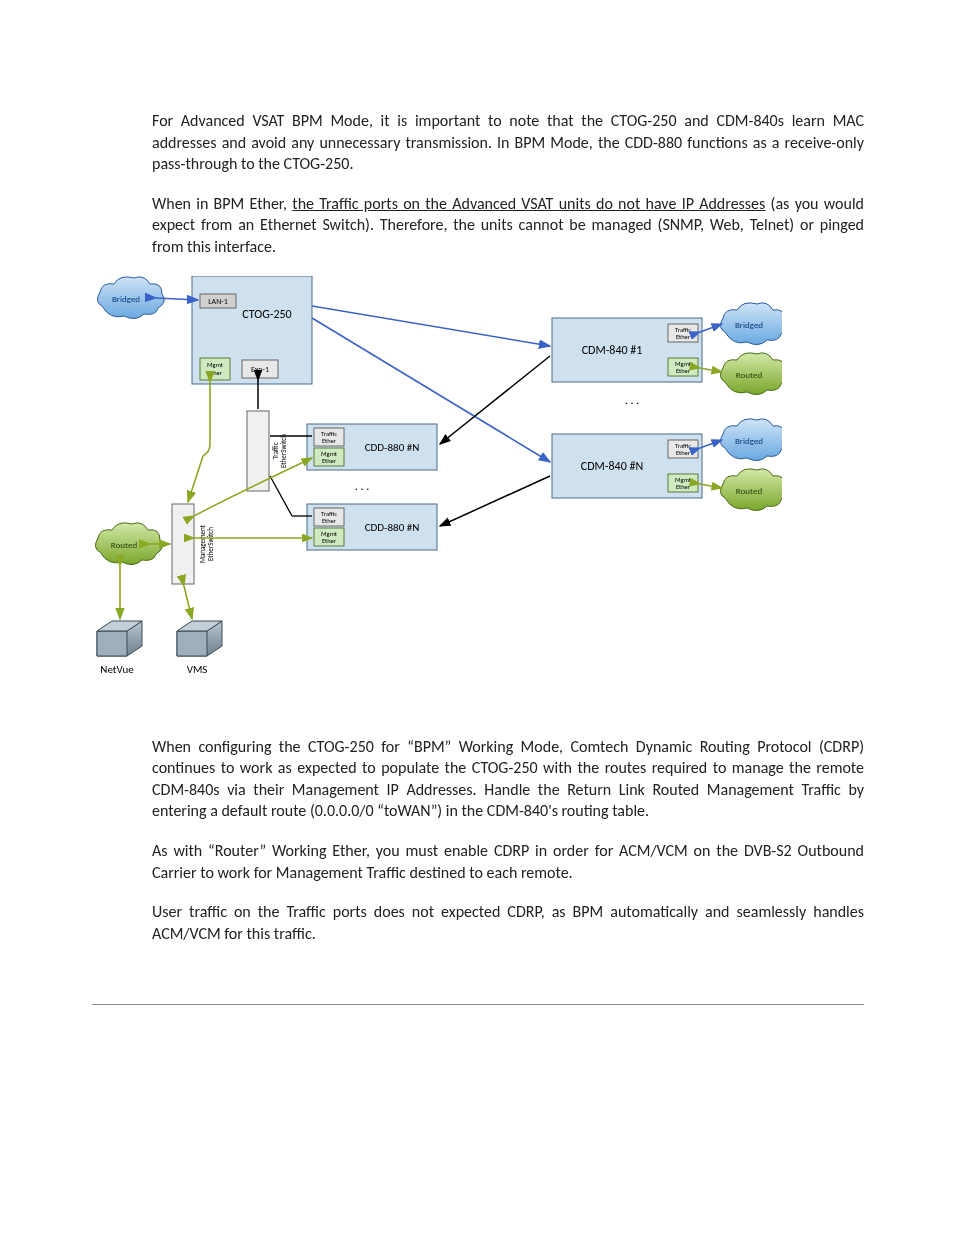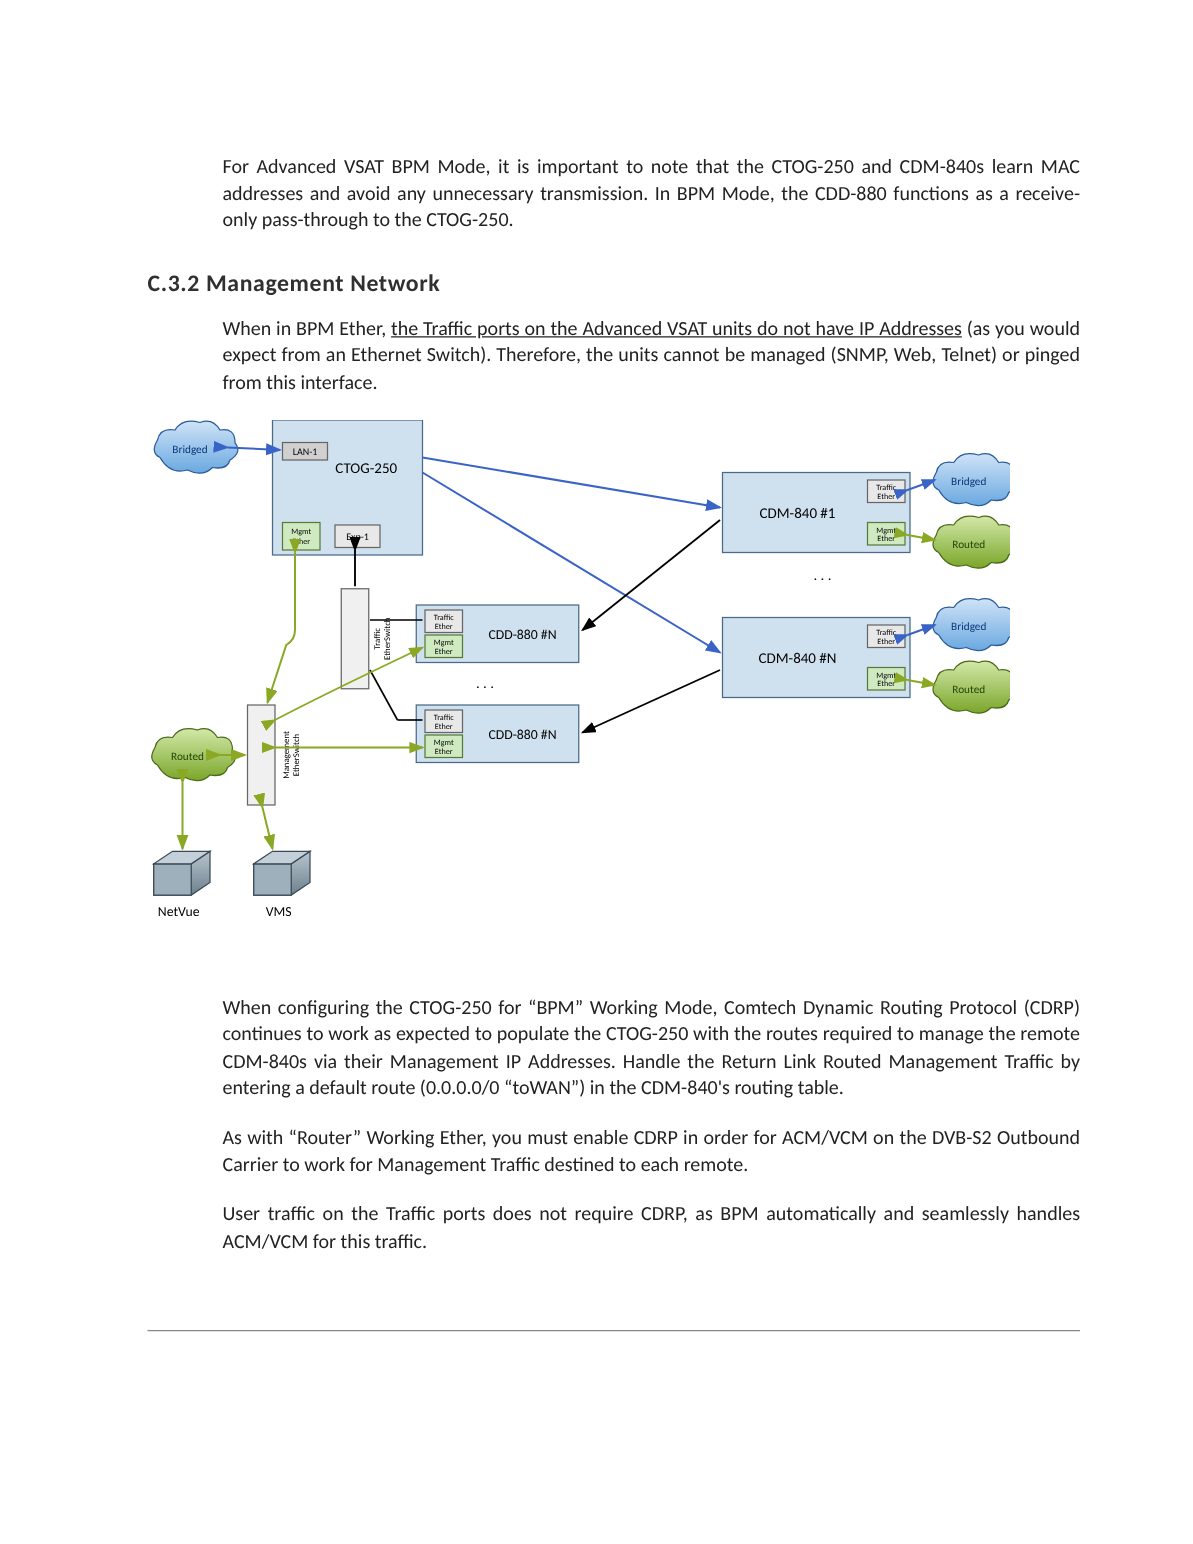--- a/index.html
+++ b/index.html
@@ -4,23 +4,22 @@
 <style>
   body {
     margin: 0;
     padding: 0;
     font-family: Calibri, "Segoe UI", Arial, sans-serif;
     background: #fff;
     color: #222;
     width: 954px;
   }
   .page {
-    padding: 110px 90px 60px 118px;
+    padding: 110px 90px 60px 92px;
     box-sizing: border-box;
-    margin-top: 13px;
   }
   .indent {
     margin-left: 60px;
     margin-right: 0;
   }
   p.body {
     font-size: 16px;
     line-height: 1.35;
     text-align: justify;
     margin: 0 0 18px 0;
@@ -48,21 +47,20 @@
 </style>
 </head>
 <body>
 
 <div class="page">
 
   <div class="indent">
     <p class="body">For Advanced VSAT BPM Mode, it is important to note that the CTOG-250 and CDM-840s learn MAC addresses and avoid any unnecessary transmission. In BPM Mode, the CDD-880 functions as a receive-only pass-through to the CTOG-250.</p>
   </div>
 
-  <h2 class="section">C.3.2  Management Network</h2>
 
   <div class="indent">
 
     <p class="body">
       <span>When in BPM Ether, </span><span class="underline">the Traffic ports on the Advanced VSAT units do not have IP Addresses</span><span> (as you would expect from an Ethernet Switch). Therefore, the units cannot be managed (SNMP, Web, Telnet) or pinged from this interface.</span>
     </p>
   </div>
 
   <div class="diagram-wrap indent">
     <svg class="diagram" width="690" height="430" viewBox="0 0 690 430">
@@ -231,17 +229,17 @@
         <text x="32" y="24" text-anchor="middle" font-size="9" fill="#23450a">Routed</text>
       </g>
       <line x1="608" y1="172" x2="630" y2="164" stroke="#3a63c8" stroke-width="1.5" marker-end="url(#arrowblue)" marker-start="url(#arrowblue)"></line>
       <line x1="608" y1="208" x2="630" y2="212" stroke="#8aa823" stroke-width="1.5" marker-end="url(#arrowgreen)" marker-start="url(#arrowgreen)"></line>
     </svg>
   </div>
 
   <div class="indent">
     <p class="body">When configuring the CTOG-250 for “BPM” Working Mode, Comtech Dynamic Routing Protocol (CDRP) continues to work as expected to populate the CTOG-250 with the routes required to manage the remote CDM-840s via their Management IP Addresses. Handle the Return Link Routed Management Traffic by entering a default route (0.0.0.0/0 “toWAN”) in the CDM-840's routing table.</p>
     <p class="body">As with “Router” Working Ether, you must enable CDRP in order for ACM/VCM on the DVB-S2 Outbound Carrier to work for Management Traffic destined to each remote.</p>
-    <p class="body">User traffic on the Traffic ports does not require CDRP, as BPM automatically and seamlessly handles ACM/VCM for this traffic.</p>
+    <p class="body">User traffic on the Traffic ports does not expected CDRP, as BPM automatically and seamlessly handles ACM/VCM for this traffic.</p>
   </div>
 
   <hr class="footer-rule">
 </div>
 
 </body></html>

